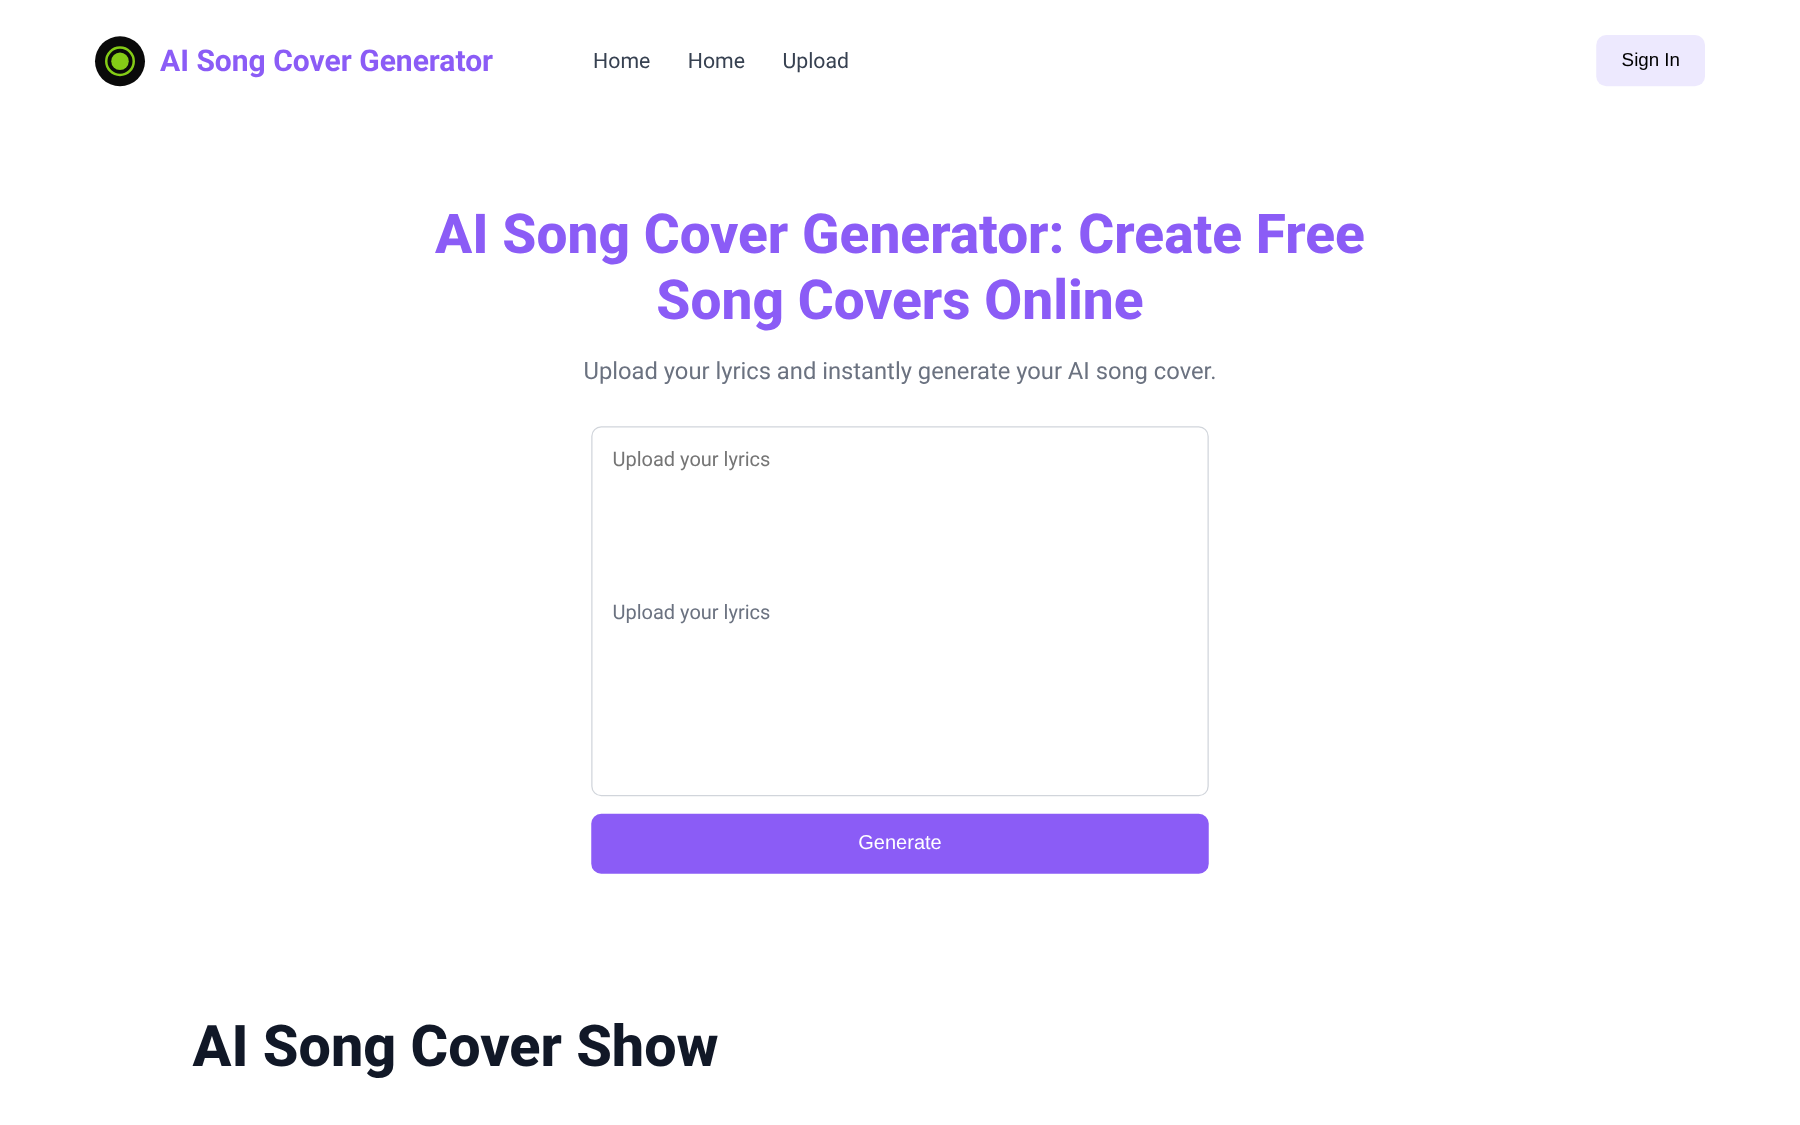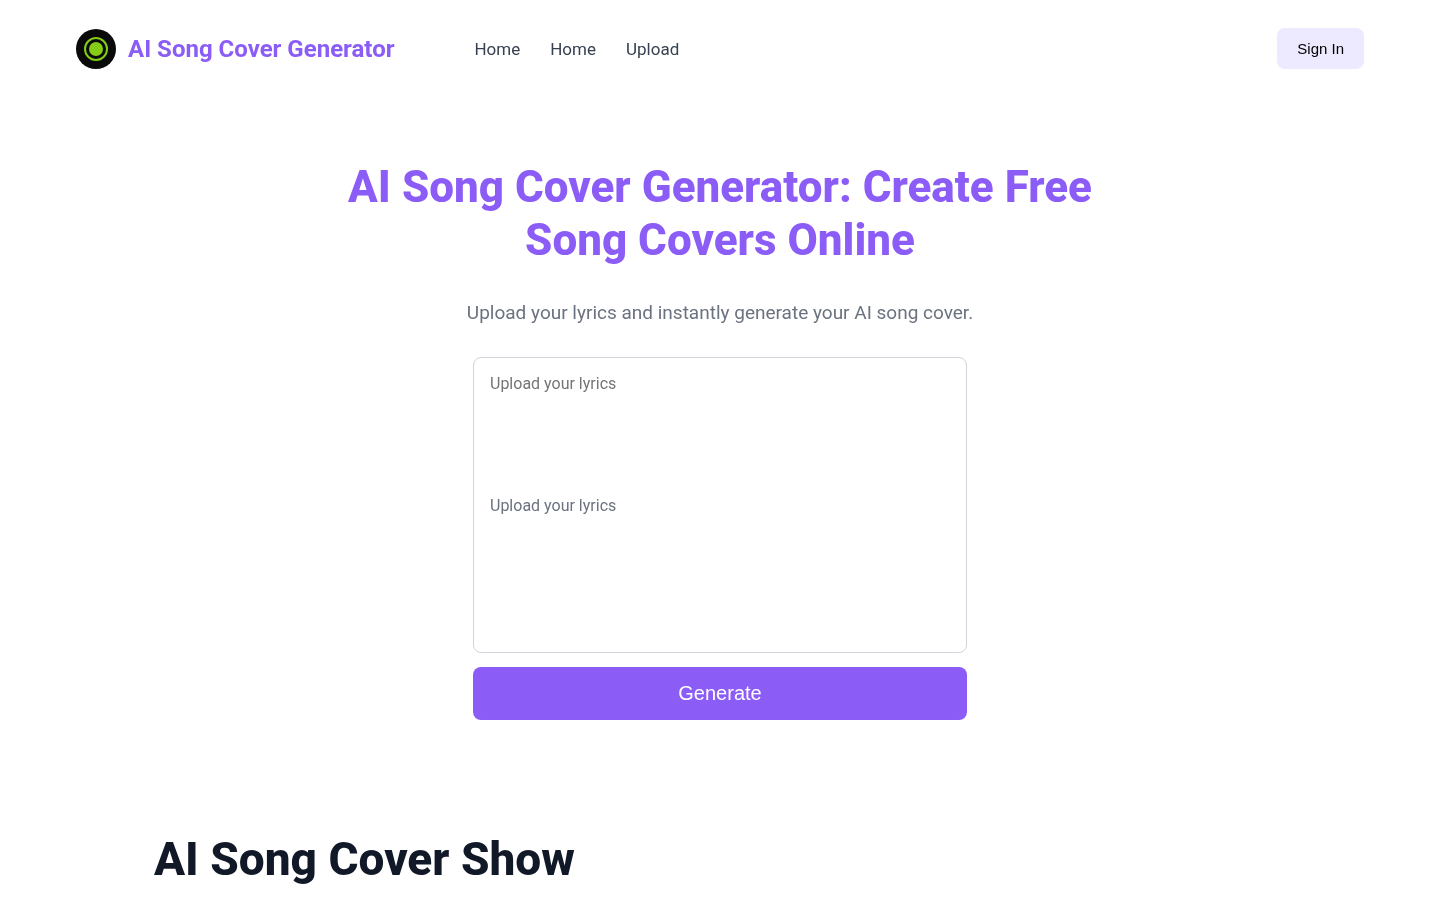--- a/index.html
+++ b/index.html
@@ -114,21 +114,21 @@
       text-align: center;
       max-width: 820px;
       line-height: 1.2;
     }
 
     .hero-subtitle {
       font-size: 19px;
       color: #6b7280;
       text-align: center;
       max-width: 520px;
-      margin-top: 32px;
+      margin-top: 16px;
       line-height: 1.5;
     }
 
     .textarea-wrapper {
       position: relative;
       width: 494px;
       height: 296px;
       border: 1px solid #d1d5db;
       border-radius: 8px;
       margin-top: 30px;
@@ -159,21 +159,21 @@
       color: transparent;
     }
 
     .generate-btn {
       width: 494px;
       background: #8b5cf6;
       color: #ffffff;
       border: none;
       border-radius: 8px;
       padding: 15px;
-      font-size: 20px;
+      font-size: 16px;
       font-weight: 500;
       margin-top: 14px;
       cursor: pointer;
     }
 
     .showcase {
       padding: 112px 154px 0;
     }
 
     .showcase-title {

